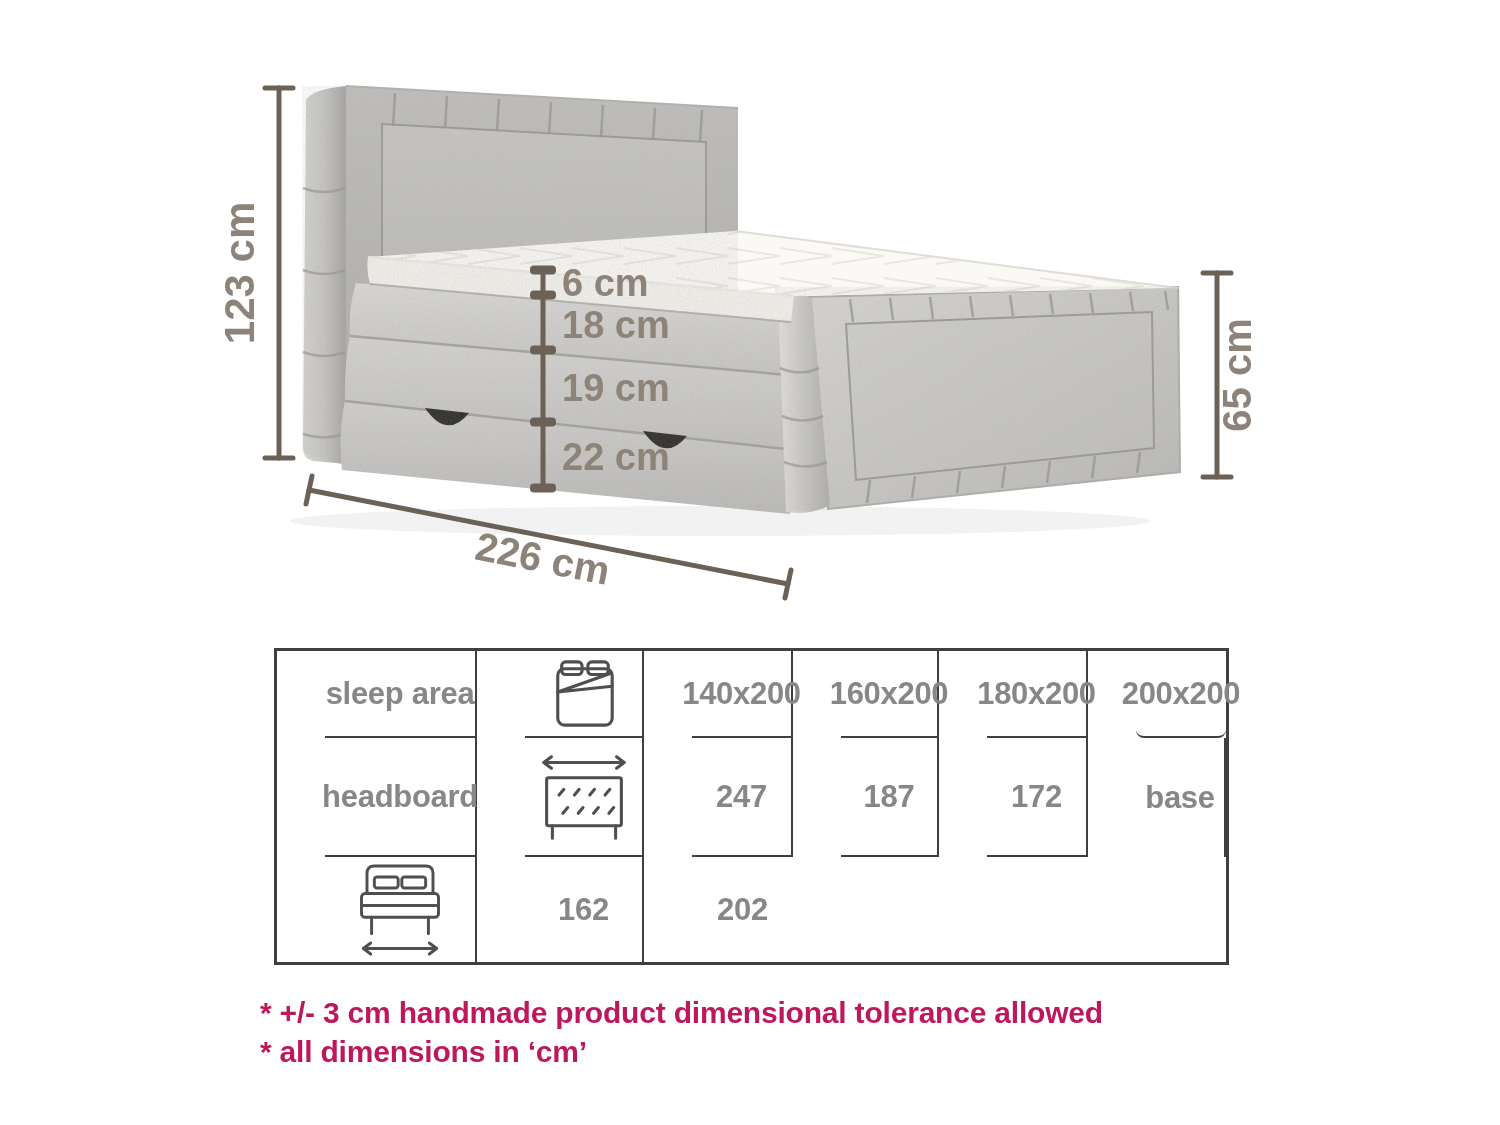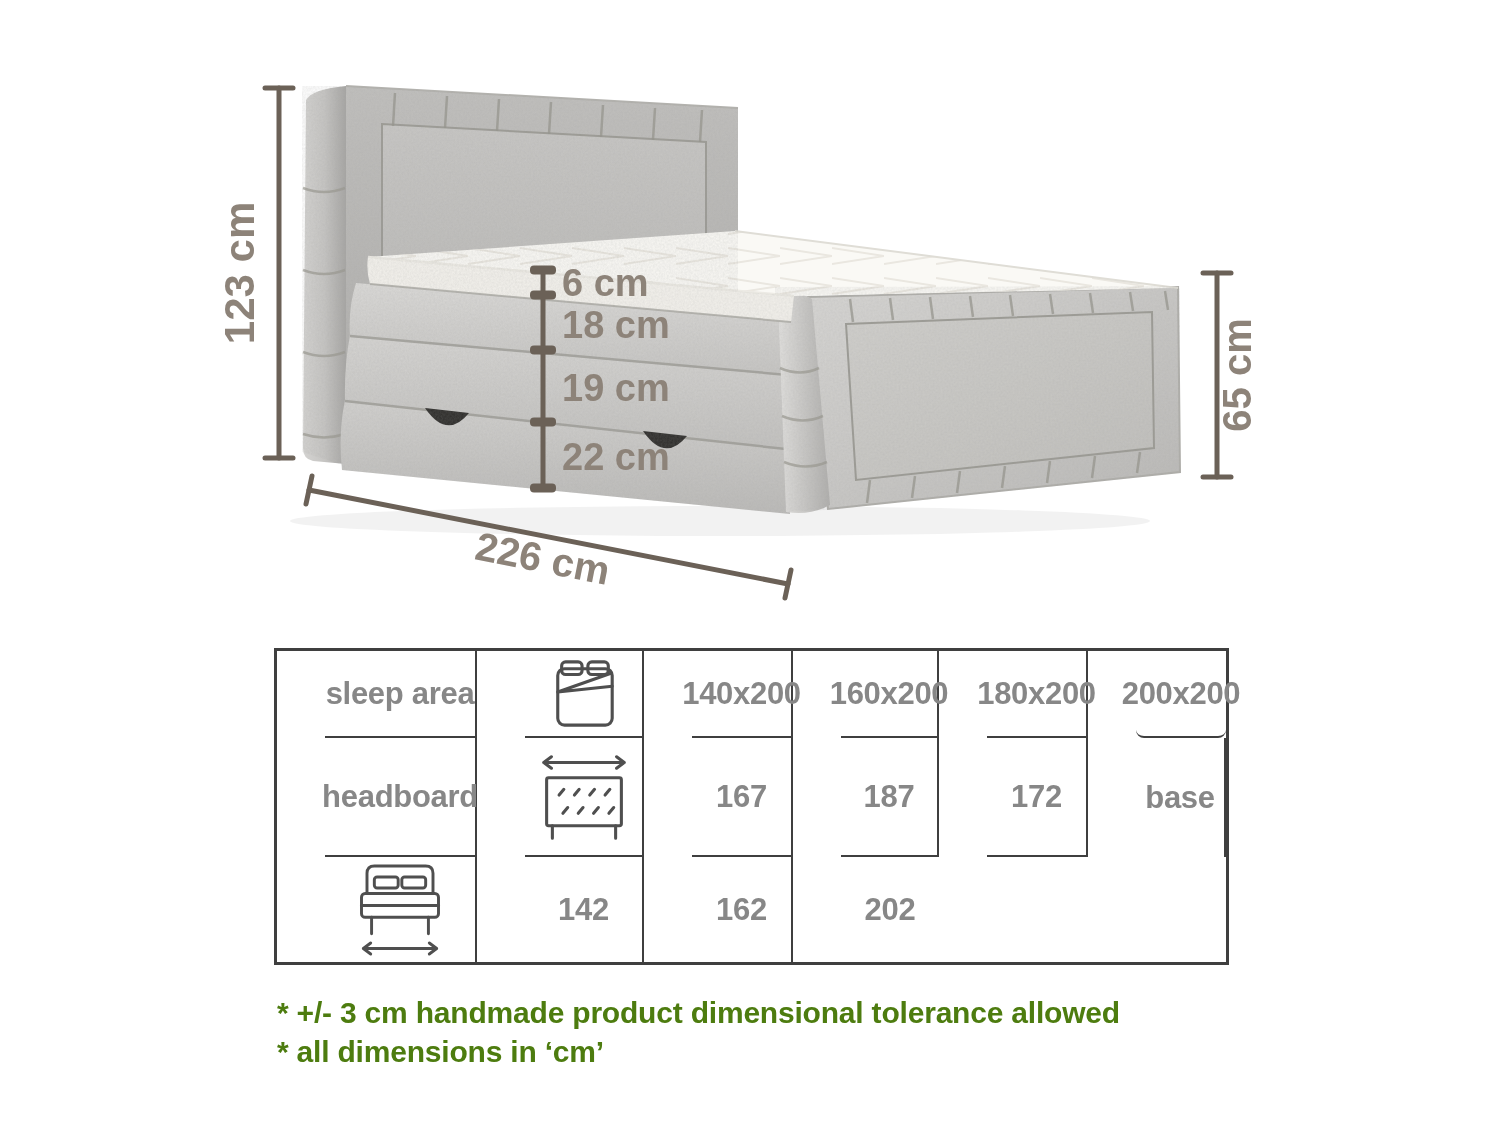--- a/index.html
+++ b/index.html
@@ -14,22 +14,22 @@
     grid-template-columns:200px 167px 149px 146px 149px 138px;
     grid-template-rows:87px 119px 105px;background:#fff;}
   .cell{display:flex;align-items:center;justify-content:center;box-sizing:border-box;
     border-right:2px solid #3f3f3f;border-bottom:2px solid #3f3f3f;
     font-size:31px;font-weight:600;color:#878787;letter-spacing:-0.3px;margin-left:48px;}
   .cell.last-col{border-right:none;border-radius:8px;}
   .cell.last-row{border-bottom:none;text-align:right;}
   .cell svg{display:block;}
 
   
-  .footnotes{position:absolute;left:277px;top:993px;font-size:30px;font-weight:600;
-    color:#4d7c0f;line-height:39px;letter-spacing:-0.2px;}
+  .footnotes{position:absolute;left:260px;top:993px;font-size:30px;font-weight:600;
+    color:#be185d;line-height:39px;letter-spacing:-0.2px;}
 </style>
 </head>
 <body>
 
 <div class="stage">
 
   <svg class="bed-svg" width="1500" height="660" viewBox="0 0 1500 660">
     <defs>
       <linearGradient id="gHead" x1="0" y1="0" x2="0" y2="1">
         <stop offset="0" stop-color="#c1c0be"></stop>
@@ -226,21 +226,21 @@
     <div class="cell">
       <svg width="92" height="90" viewBox="0 0 96 92" fill="none" stroke="#4f4f4f" stroke-width="3.2" stroke-linecap="round" stroke-linejoin="round">
         <path d="M6,10 L90,10 M14,4 L6,10 L14,16 M82,4 L90,10 L82,16"></path>
         <rect x="9" y="26" width="78" height="50" rx="2"></rect>
         <path d="M22,44 L27,38 M38,44 L43,38 M54,44 L59,38 M70,44 L75,38"></path>
         <path d="M26,63 L31,57 M42,63 L47,57 M58,63 L63,57 M74,63 L79,57"></path>
         <path d="M15,76 L15,89 M81,76 L81,89"></path>
       </svg>
     </div>
     <div class="cell">
-        <span>167</span>
+        <span>247</span>
       </div>
     <div class="cell">
         <span>187</span>
       </div>
     <div class="cell">
         <span>172</span>
       </div>
 
     <div class="cell last-row">
       <span>base</span>
@@ -250,23 +250,20 @@
         <path d="M12,34 L12,12 Q12,4 20,4 L76,4 Q84,4 84,12 L84,34"></path>
         <rect x="20" y="16" width="26" height="12" rx="3"></rect>
         <rect x="50" y="16" width="26" height="12" rx="3"></rect>
         <rect x="6" y="34" width="84" height="26" rx="4"></rect>
         <path d="M6,47 L90,47"></path>
         <path d="M17,60 L17,78 M79,60 L79,78"></path>
         <path d="M8,94 L88,94 M16,88 L8,94 L16,100 M80,88 L88,94 L80,100"></path>
       </svg>
     </div>
     <div class="cell last-row">
-        <span>142</span>
-      </div>
-    <div class="cell last-row">
         <span>162</span>
       </div>
     <div class="cell last-row last-col">
         <span>202</span>
       </div>
   </div>
 
   <div class="footnotes">
     <div>* +/- 3 cm handmade product dimensional tolerance allowed</div>
     <div>* all dimensions in ‘cm’</div>

